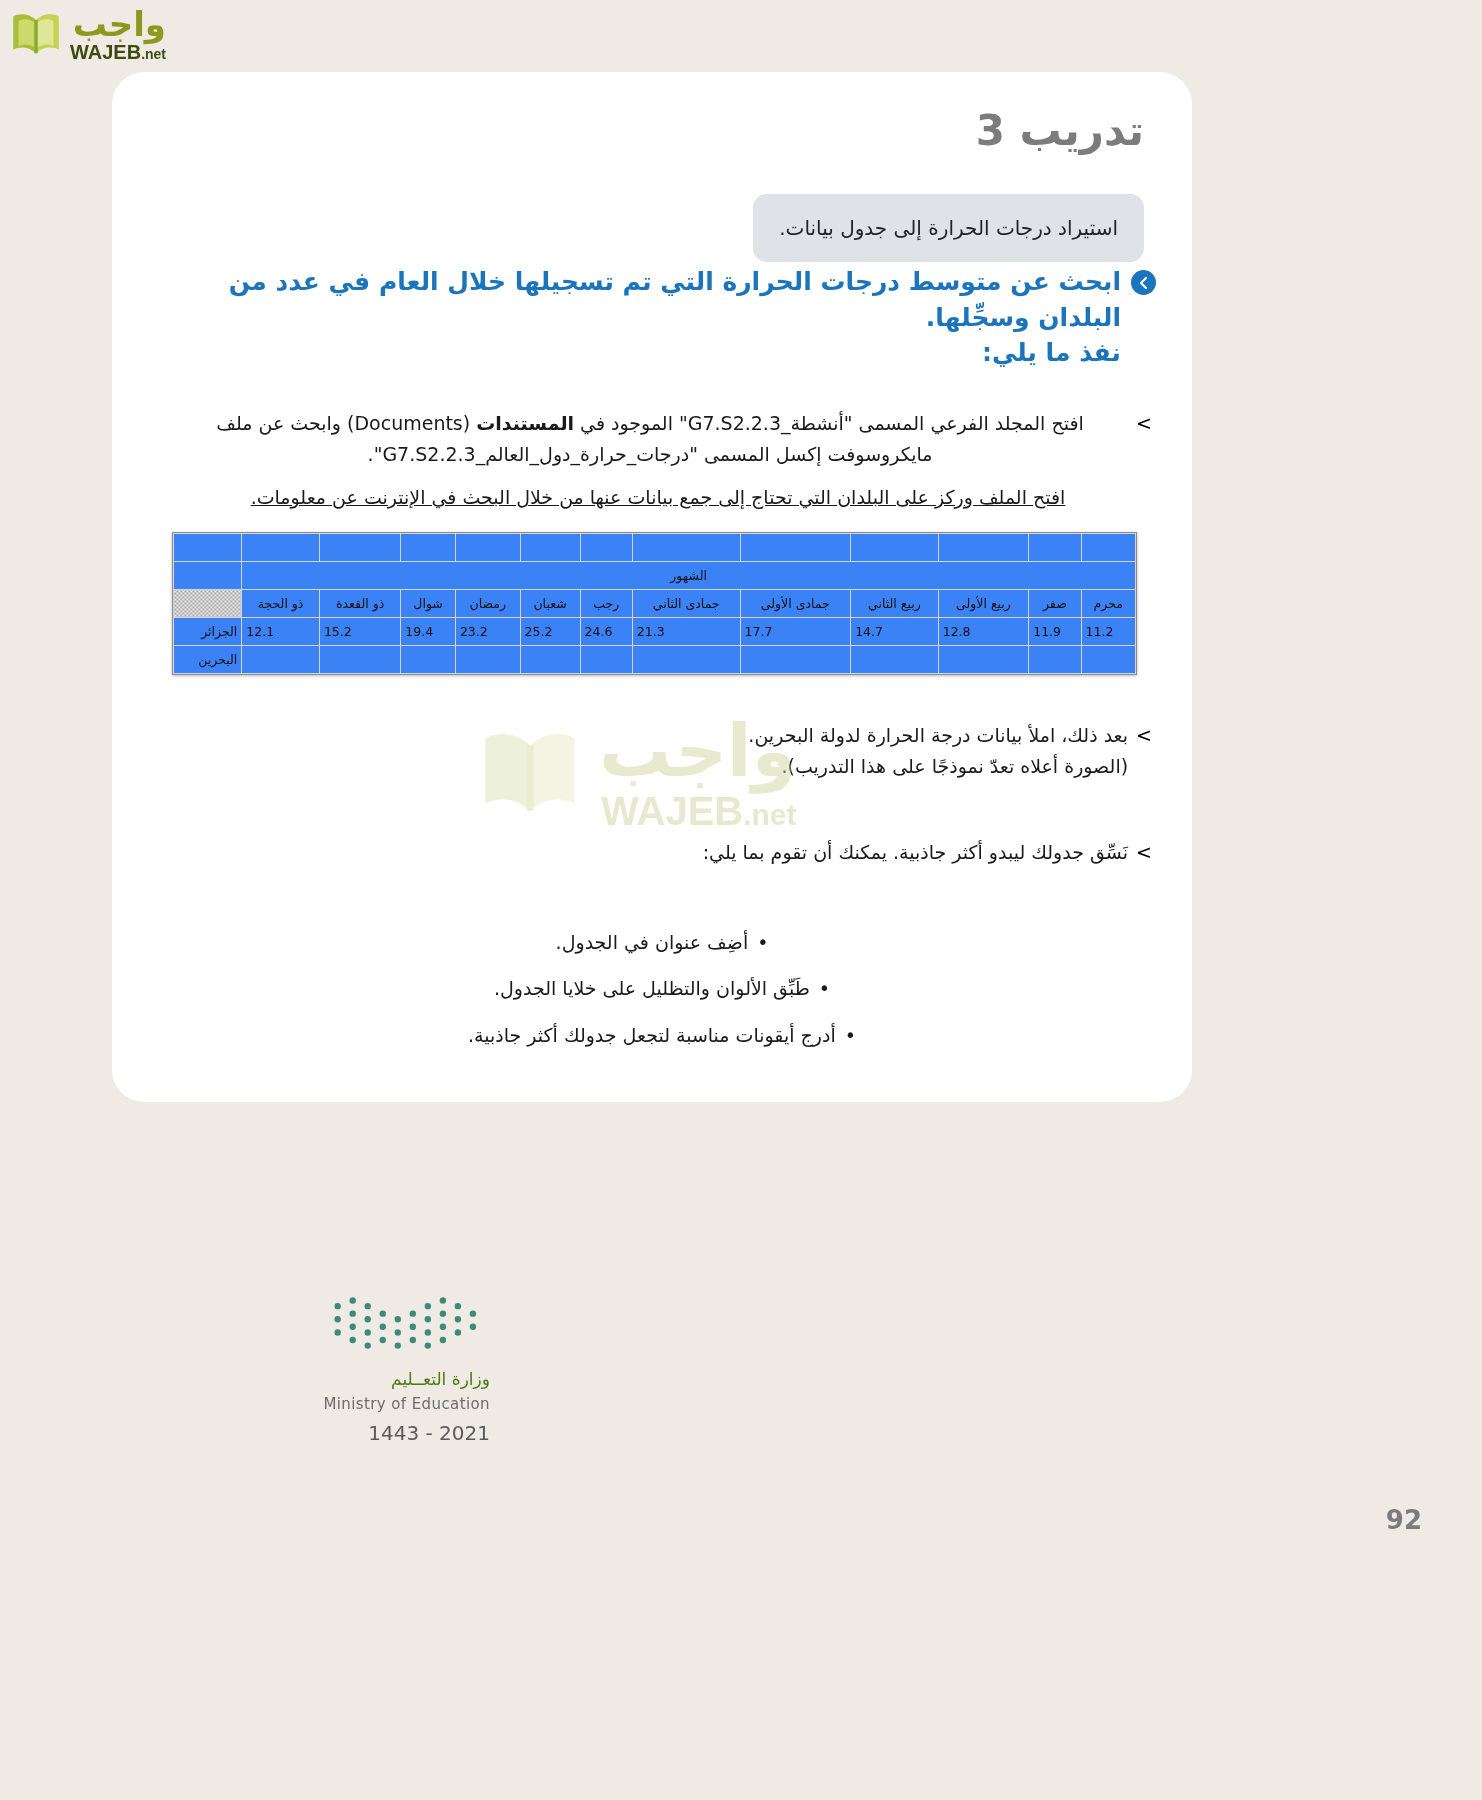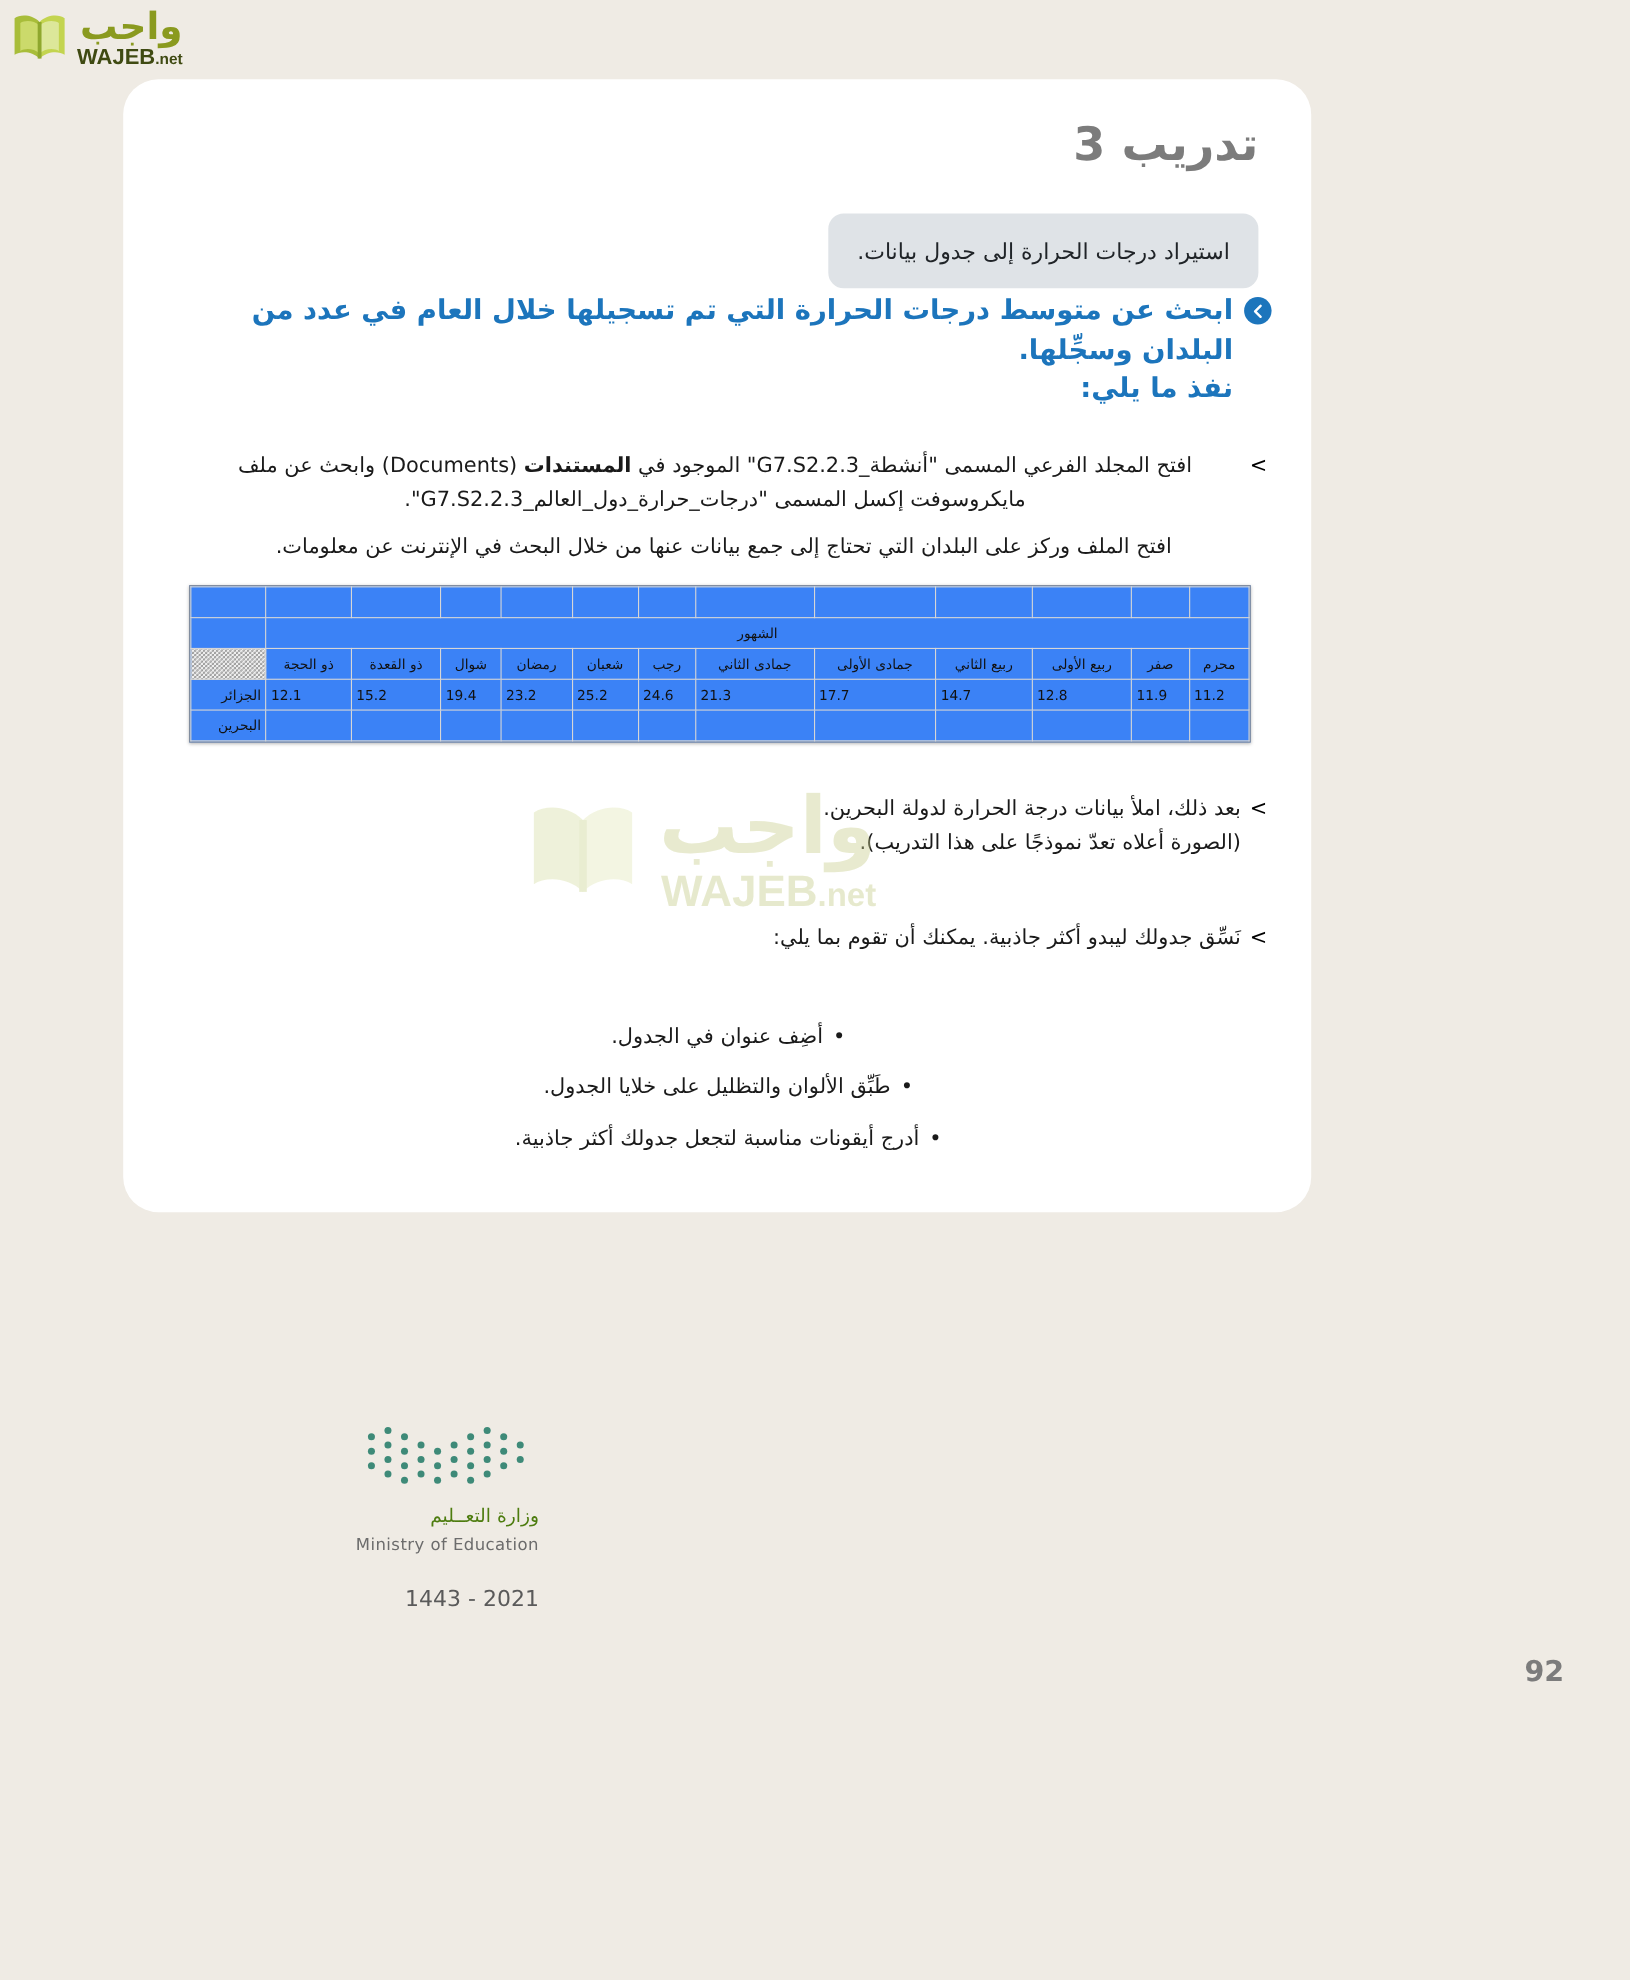--- a/index.html
+++ b/index.html
@@ -61,21 +61,21 @@
     display:flex;align-items:flex-start;gap:8px;
     font-size:19px;color:#1A1A1A;line-height:1.62;
     font-family:"DejaVu Sans",sans-serif;
   }
   .chev{flex:0 0 auto;color:#000;font-size:19px;line-height:1.62;}
   .para-txt{flex:1;text-align:right;}
   .para-txt b{font-weight:bold;}
 
   #p1{top:336px;}
   #p1 .para-txt{text-align:center;}
-  #p2{top:410px;}
+  #p2{top:410px;text-decoration:underline;}
   #p2 .para-txt{text-align:center;}
   #p3{top:648px;}
   #p4{top:765px;}
 
   
   .sheet-wrap{
     position:absolute;left:60px;top:460px;width:963px;
     border:1px solid #8C8C8C;background:#3b82f6;
     box-shadow:0 1px 3px rgba(0,0,0,.28);
   }
@@ -123,21 +123,21 @@
   .wm-ar{font-size:72px;font-weight:bold;color:#C9CF8E;letter-spacing:-2px;}
   .wm-en{font-size:40px;font-weight:bold;color:#C6CC8A;margin-top:4px;}
   .wm-en .dotnet{font-size:30px;}
   .wm-book{width:110px;height:110px;}
 
   
   .moe{position:absolute;left:160px;top:1293px;width:330px;}
   .moe-dots{width:160px;height:62px;display:block;margin:0 0 14px 0;}
   .moe-ar{font-size:17px;color:#4d7c0f;letter-spacing:2px;font-family:"DejaVu Sans",sans-serif;}
   .moe-en{font-size:15px;color:#6C6C6C;margin-top:6px;letter-spacing:.4px;font-family:"DejaVu Sans",sans-serif;}
-  .moe-yr{font-size:20px;color:#5A5A5A;margin-top:28px;font-family:"DejaVu Sans",sans-serif;}
+  .moe-yr{font-size:20px;color:#5A5A5A;margin-top:8px;font-family:"DejaVu Sans",sans-serif;}
   .pageno{
     position:absolute;right:60px;top:1505px;
     font-size:26px;font-weight:bold;color:#7C7C7C;
     font-family:"DejaVu Sans",sans-serif;
   }
 </style>
 </head>
 <body>
 
 <div class="wajeb-logo">

